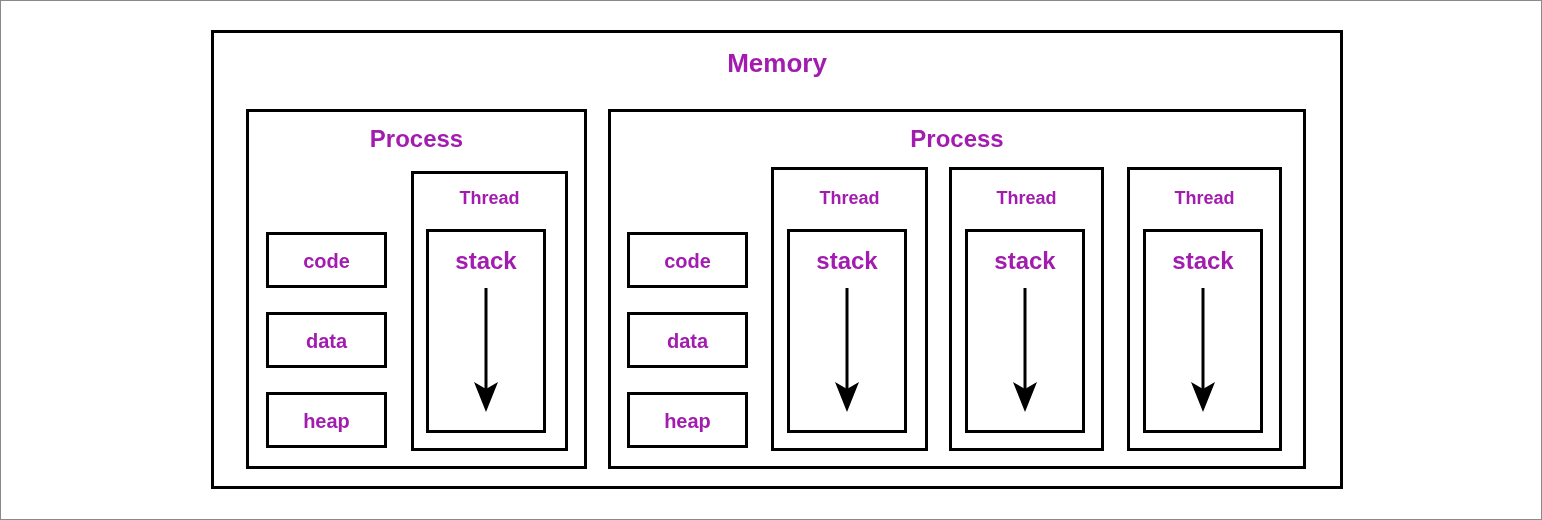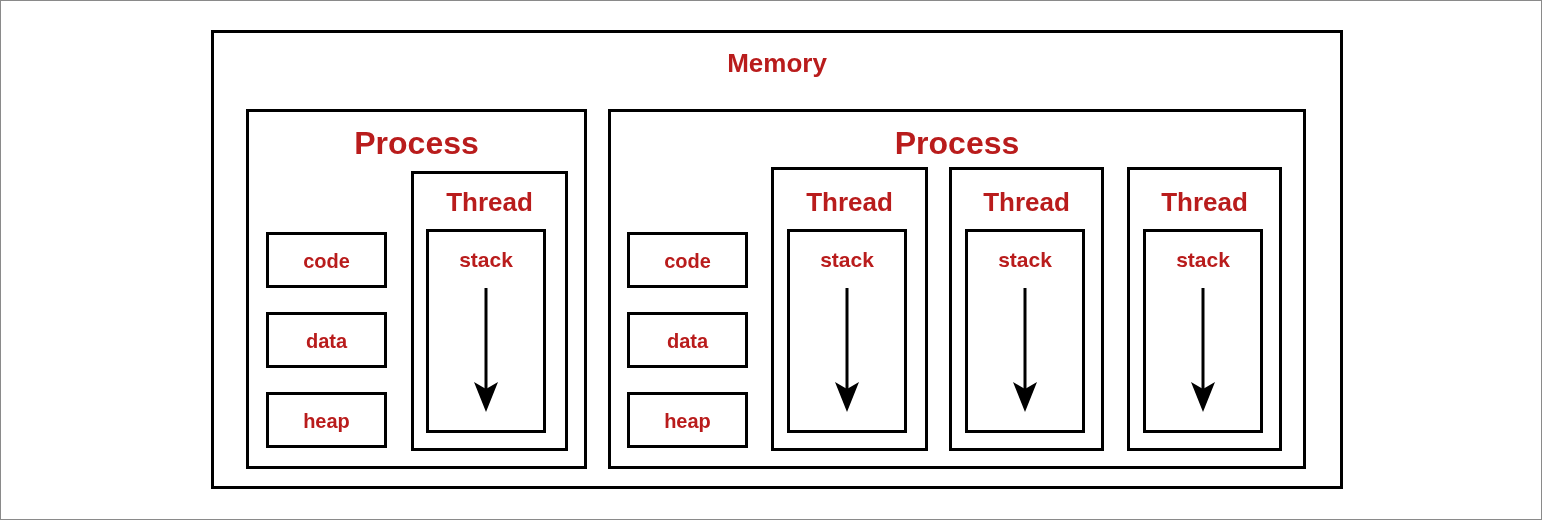--- a/index.html
+++ b/index.html
@@ -21,42 +21,42 @@
   }
   .box {
     position: absolute;
     box-sizing: border-box;
     background: #ffffff;
     border: 3px solid #000000;
   }
   .label {
     position: absolute;
     text-align: center;
-    color: #b91c1c;
+    color: #a21caf;
     font-weight: bold;
     white-space: nowrap;
     line-height: 1;
     user-select: none;
   }
   .memory-title {
     font-size: 26px;
     letter-spacing: 0px;
   }
   .process-title {
-    font-size: 32px;
+    font-size: 24px;
   }
   .thread-title {
-    font-size: 26px;
+    font-size: 18px;
   }
   .seg-label {
     font-size: 20px;
     text-align: center;
   }
   .stack-label {
-    font-size: 21px;
+    font-size: 24px;
   }
   .arrow {
     position: absolute;
     overflow: visible;
   }
 </style>
 </head>
 <body>
 
 <div id="canvas">

